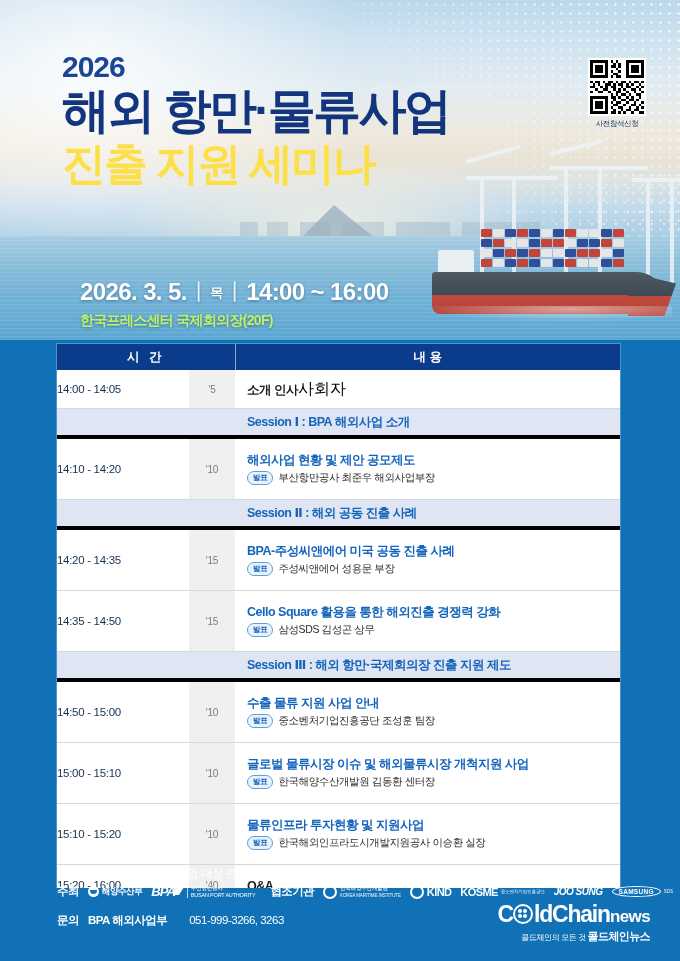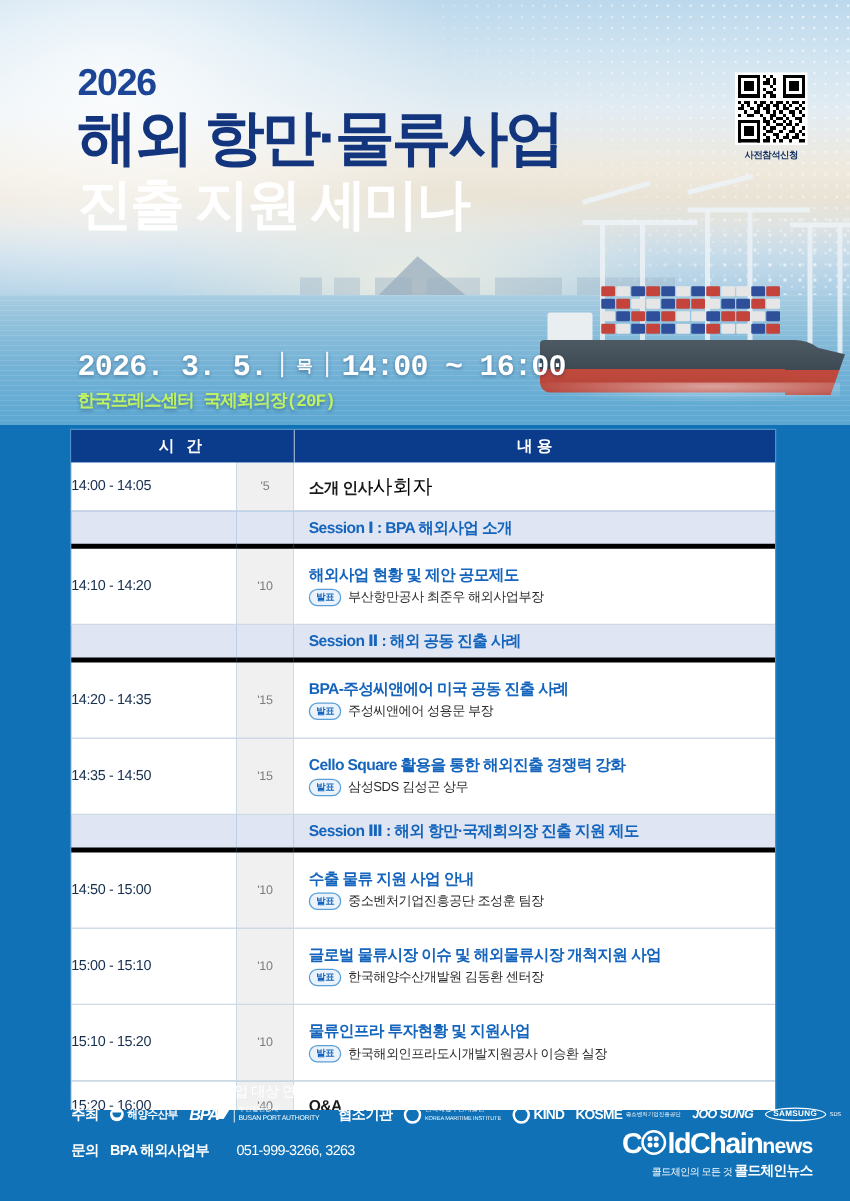--- a/index.html
+++ b/index.html
@@ -111,40 +111,40 @@
   
   .qr-wrap{
     position:absolute;right:32px;top:58px;width:62px;text-align:center;
   }
   .qr{
     width:58px;height:58px;margin:0 auto;background:#fff;padding:2px;
     box-sizing:border-box;
   }
   .qr svg{display:block;}
   .qr-cap{
-    margin-top:3px;font-size:7.5px;color:#12305f;font-weight:bold;letter-spacing:-.4px;
+    margin-top:3px;font-size:7.5px;color:#12305f;font-weight:normal;letter-spacing:-.4px;
   }
 
   
   .title-block{position:absolute;left:62px;top:52px;width:520px;}
   .t-year{
     font-size:30px;font-weight:bold;color:#1c4596;letter-spacing:-1px;line-height:1;
     margin:0 0 4px 0;
   }
   .t-line1{
     font-size:48px;font-weight:bold;color:#12357e;letter-spacing:-2.6px;line-height:1.06;
     margin:0;white-space:nowrap;
   }
   .t-line2{
-    font-size:44px;font-weight:bold;color:#ffffff;letter-spacing:-2.2px;line-height:1.12;
+    font-size:44px;font-weight:bold;color:#fde047;letter-spacing:-2.2px;line-height:1.12;
     margin:2px 0 16px 0;white-space:nowrap;
   }
 
   
-  .meta{position:absolute;left:62px;top:276px;font-family:Liberation Mono, monospace;}
+  .meta{position:absolute;left:80px;top:276px;}
   .m-date{
     font-size:24px;font-weight:bold;color:#ffffff;letter-spacing:-.6px;
     text-shadow:0 1px 3px rgba(10,45,80,.45);white-space:nowrap;
   }
   .m-date .dow{font-size:13px;font-weight:bold;vertical-align:3px;letter-spacing:-.5px;}
   .m-date .bar{font-weight:300;opacity:.85;}
   .m-place{
     margin-top:4px;font-size:14px;font-weight:bold;color:#bef264;letter-spacing:-.7px;
     text-shadow:0 1px 3px rgba(10,45,80,.45);
   }

